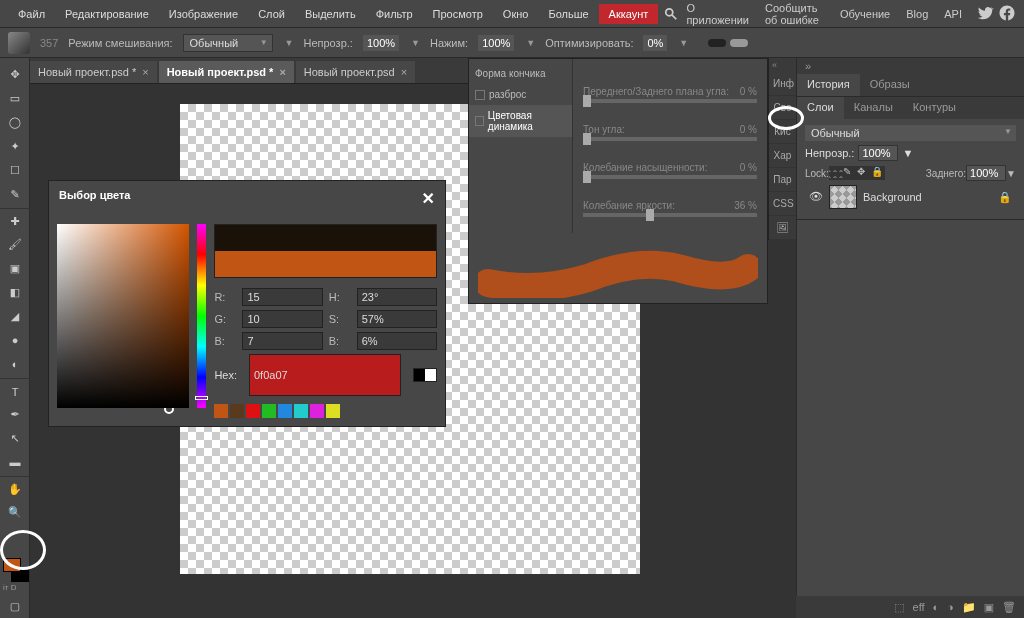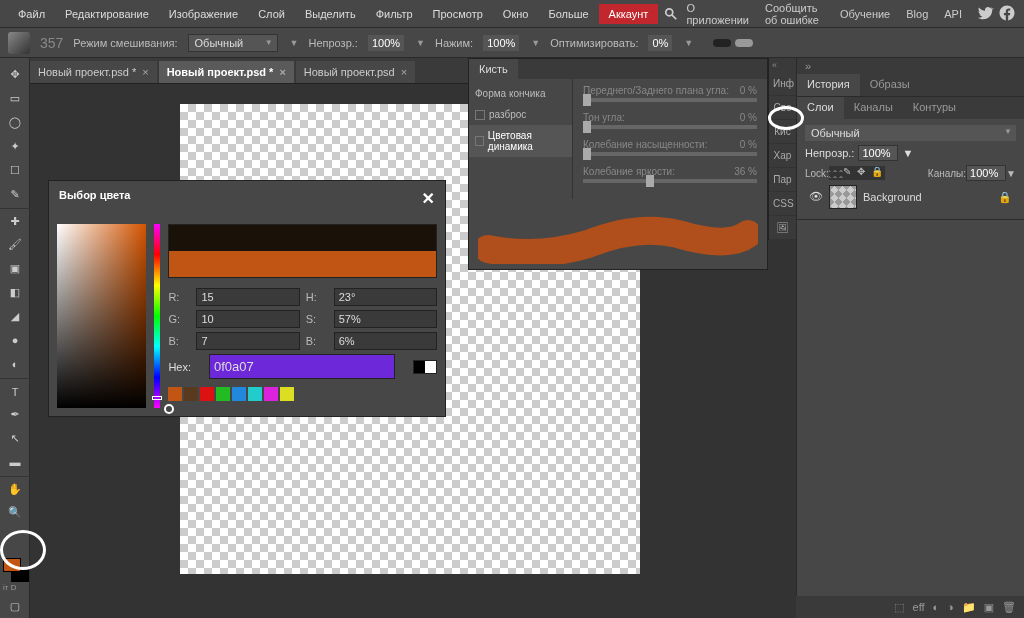--- a/index.html
+++ b/index.html
@@ -93,39 +93,39 @@
 .cp-hue { width: 14px; height: 184px; background: linear-gradient(to bottom, #f0f, #f00, #ff0, #0f0, #0ff, #00f, #f0f); position: relative; }
 .cp-hue .marker { position: absolute; left: -2px; right: -2px; height: 4px; border: 1px solid #fff; top: 172px; }
 .cp-fields { flex: 1; display: flex; flex-direction: column; gap: 4px; }
 .cp-preview { display: flex; flex-direction: column; height: 54px; border: 1px solid #222; margin-bottom: 6px; }
 .cp-preview .old { flex: 1; background: #1a1108; }
 .cp-preview .new { flex: 1; }
 .cp-row { display: flex; gap: 6px; }
 .cp-col { flex: 1; display: flex; align-items: center; gap: 4px; }
 .cp-col label { width: 24px; color: #bbb; }
 .cp-col input { flex: 1; background: #3a3a3a; border: 1px solid #222; color: #ddd; padding: 2px 4px; font-size: 11px; width: 38px; }
-.cp-hexrow { display: flex; align-items: center; gap: 18px; }
-.cp-hexrow input { flex: 1; background: #6d28d9; border: 1px solid #222; color: #ddd; padding: 4px 4px; font-size: 13px; }
+.cp-hexrow { display: flex; align-items: center; gap: 12px; }
+.cp-hexrow input { flex: 1; background: #b91c1c; border: 1px solid #222; color: #ddd; padding: 14px 4px; font-size: 11px; }
 .cp-hexrow .web { width: 24px; height: 14px; background: linear-gradient(to right, #000 50%, #fff 50%); border: 1px solid #222; }
 .cp-swatches { display: flex; gap: 2px; margin-top: 4px; }
 .cp-swatches span { width: 14px; height: 14px; display: inline-block; }
 .cp-ok { background: #555; border: 1px solid #333; color: #ddd; padding: 4px; margin-top: 4px; cursor: pointer; text-align: center; }
 
 
 .brush-panel { position: absolute; top: 58px; left: 468px; width: 300px; background: #474747; border: 1px solid #222; z-index: 90; }
 .bp-tabs { display: flex; background: #3a3a3a; }
 .bp-tabs .bptab { padding: 4px 10px; }
 .bp-tabs .bptab.active { background: #474747; }
 .bp-body { display: flex; }
 .bp-left { width: 104px; border-right: 1px solid #333; padding: 4px 0; }
 .bp-left .bpl-item { padding: 5px 6px; display: flex; align-items: center; gap: 4px; font-size: 10px; color: #bbb; cursor: pointer; }
 .bp-left .bpl-item.active { background: #555; color: #fff; justify-content: space-between; }
 .bp-left .chk { width: 10px; height: 10px; border: 1px solid #777; }
 .bp-right { flex: 1; padding: 6px 10px; }
-.bp-sld { margin-bottom: 10px; }
+.bp-sld { margin-bottom: 10px; margin-top: 21px; }
 .bp-sld .lbl-row { display: flex; justify-content: space-between; color: #888; font-size: 10px; margin-bottom: 2px; }
 .bp-sld .track { height: 4px; background: #666; position: relative; }
 .bp-sld .track .thumb { position: absolute; width: 8px; height: 12px; background: #aaa; top: -4px; left: 0; }
 .bp-preview { height: 60px; display: flex; align-items: center; justify-content: center; margin-top: 10px; }
 
 
 .hl-oval { position: absolute; border: 3px solid #fff; border-radius: 50%; pointer-events: none; z-index: 200; }
 </style>
 </head>
 <body>
@@ -158,21 +158,21 @@
           <path d="M22 5.9c-.7.3-1.5.6-2.3.7.8-.5 1.5-1.3 1.8-2.3-.8.5-1.7.8-2.6 1-1.5-1.6-4-1.7-5.6-.2-1 1-1.5 2.4-1.2 3.8-3.3-.2-6.2-1.7-8.2-4.3-1.1 1.9-.5 4.3 1.3 5.5-.7 0-1.3-.2-1.9-.5 0 2 1.4 3.7 3.3 4.1-.6.2-1.3.2-1.9.1.5 1.7 2.1 2.9 3.9 2.9-1.7 1.4-3.9 2-6.1 1.7 2 1.3 4.4 2 6.8 2 8.1 0 12.7-6.9 12.4-13.1.8-.6 1.6-1.4 2.2-2.2z"></path>
         </svg></span>
     <span><svg viewBox="0 0 24 24">
           <path d="M12 2C6.5 2 2 6.5 2 12c0 5 3.7 9.1 8.4 9.9v-7H7.9V12h2.5V9.8c0-2.5 1.5-3.9 3.8-3.9 1.1 0 2.2.2 2.2.2v2.5h-1.3c-1.2 0-1.6.8-1.6 1.6V12h2.8l-.4 2.9h-2.3v7c4.7-.7 8.4-4.9 8.4-9.9 0-5.5-4.5-10-10-10z"></path>
         </svg></span>
   </span>
 </div>
 
 <div class="optbar">
   <span class="tool-ico" style="background:linear-gradient(135deg,#888,#333)"></span>
-  <span style="font-size:14px;color:#888">357</span>
+  <span style="font-size:11px;color:#888">357</span>
   <span class="label">Режим смешивания:</span>
   <span class="dropdown" style="min-width:90px">Обычный</span>
   <span class="tri">▼</span>
   <span class="label">Непрозр.:</span>
   <span class="val">100%</span>
     <span class="tri">▼</span>
   <span class="label">Нажим:</span>
   <span class="val">100%</span>
     <span class="tri">▼</span>
   <span class="label">Оптимизировать:</span>
@@ -271,21 +271,21 @@
           <span>Непрозр.:</span>
           <input value="100%" style="">
           <span class="tri">▼</span>
         </div>
         <div class="lock-row">
           <span>Lock:</span>
           <span class="ico" style="background-image:linear-gradient(45deg,#666 25%,transparent 25%),linear-gradient(-45deg,#666 25%,transparent 25%);background-size:6px 6px;background-color:#333"></span>
           <span class="ico">✎</span>
           <span class="ico">✥</span>
           <span class="ico">🔒</span>
-          <span style="margin-left:auto">Каналы:</span>
+          <span style="margin-left:auto">Заднего:</span>
           <input style="width: 40px; background: rgb(85, 85, 85); border: 1px solid rgb(51, 51, 51); color: rgb(255, 255, 255); padding: 1px 3px; font-size: 11px;" value="100%">
           <span class="tri">▼</span>
         </div>
         <div class="layer-row">
           <span class="eye">👁</span>
           <span class="thumb"></span>
           <span>Background</span>
           <span class="lock-ico">🔒</span>
         </div>
       </div>
@@ -363,23 +363,20 @@
           <span style="background: rgb(34, 136, 221);"></span>
           <span style="background: rgb(34, 204, 204);"></span>
           <span style="background: rgb(221, 34, 221);"></span>
           <span style="background: rgb(221, 221, 34);"></span>
         </div>
     </div>
   </div>
 </div>
 
 <div class="brush-panel">
-  <div class="bp-tabs">
-    <div class="bptab active">Кисть</div>
-  </div>
   <div class="bp-body">
     <div class="bp-left">
       <div class="bpl-item">Форма кончика</div>
       <div class="bpl-item">
           <span class="chk"></span>
           <span>разброс</span>
         </div>
       <div class="bpl-item active">
           <span class="chk"></span>
           <span>Цветовая динамика</span>

